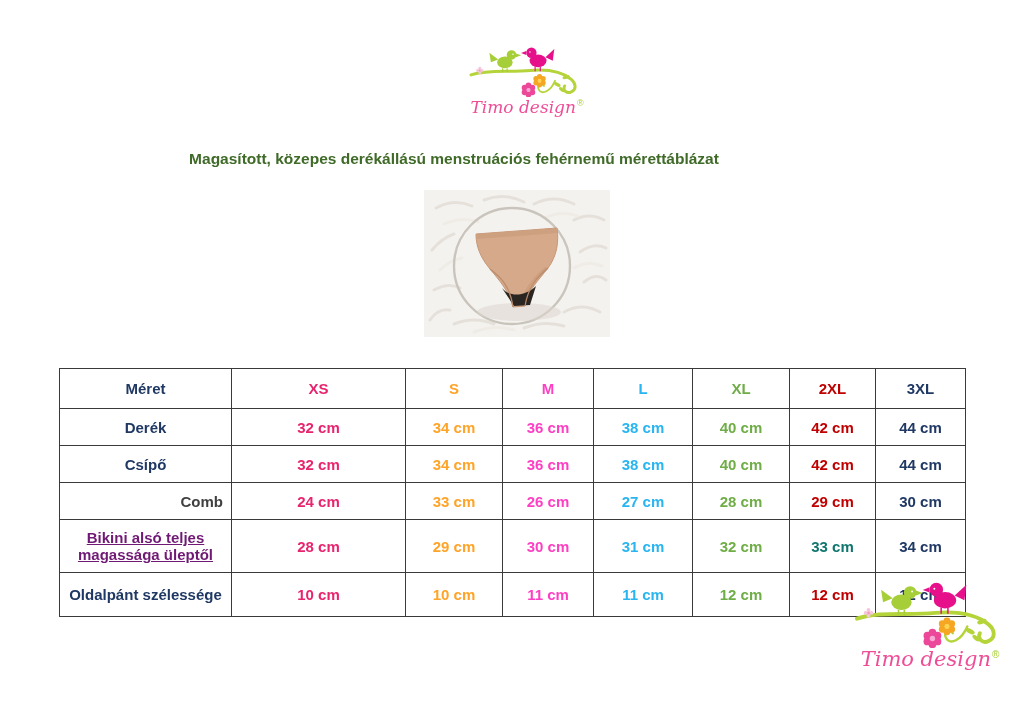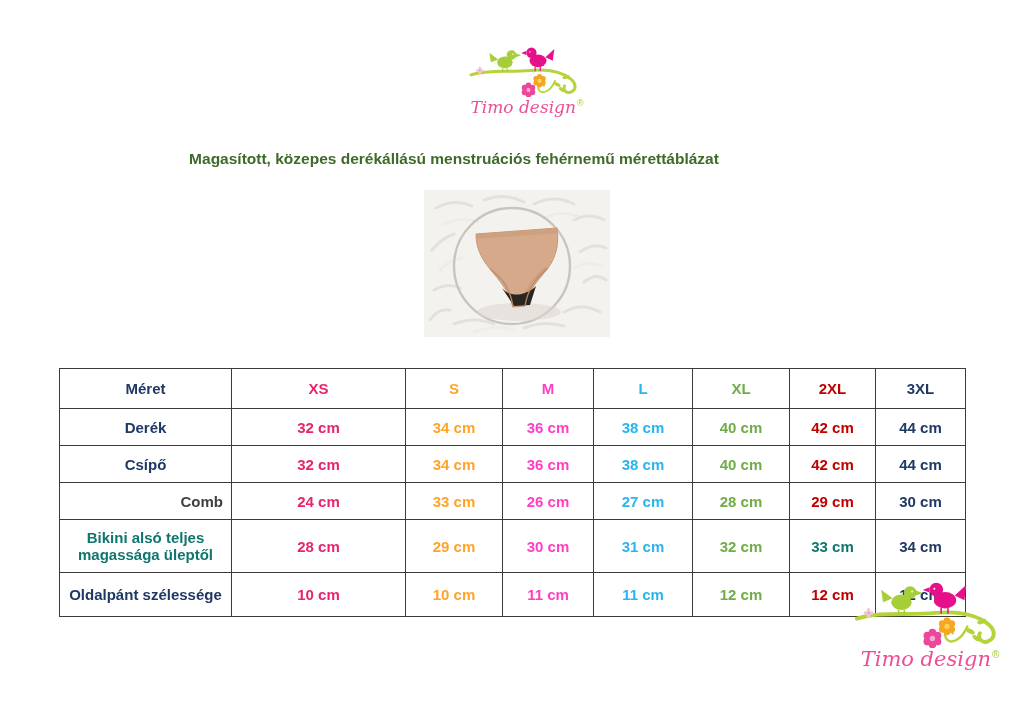--- a/index.html
+++ b/index.html
@@ -189,21 +189,21 @@
       <th style="color: #404040; text-align: right;">Comb</th>
       <td style="color: rgb(232, 36, 110);">24 cm</td>
       <td style="color: rgb(255, 164, 40);">33 cm</td>
       <td style="color: rgb(255, 63, 195);">26 cm</td>
       <td style="color: rgb(41, 181, 240); margin-top: 47px;">27 cm</td>
       <td style="color: rgb(111, 173, 71);">28 cm</td>
       <td style="color: rgb(192, 0, 0);">29 cm</td>
       <td style="color: rgb(31, 56, 100);">30 cm</td>
     </tr>
     <tr class="r4">
-      <th style="color: #0f766e;">Bikini alsó teljes magassága üleptől</th>
+      <th style="color: #701a75; text-decoration: underline;">Bikini alsó teljes magassága üleptől</th>
       <td style="color: rgb(232, 36, 110);">28 cm</td>
       <td style="color: rgb(255, 164, 40);">29 cm</td>
       <td style="color: rgb(255, 63, 195);">30 cm</td>
       <td style="color: rgb(41, 181, 240);">31 cm</td>
       <td style="color: rgb(111, 173, 71);">32 cm</td>
       <td style="color: #0f766e;">33 cm</td>
       <td style="color: rgb(31, 56, 100);">34 cm</td>
     </tr>
     <tr class="r5">
       <th style="color: rgb(31, 56, 100);">Oldalpánt szélessége</th>

